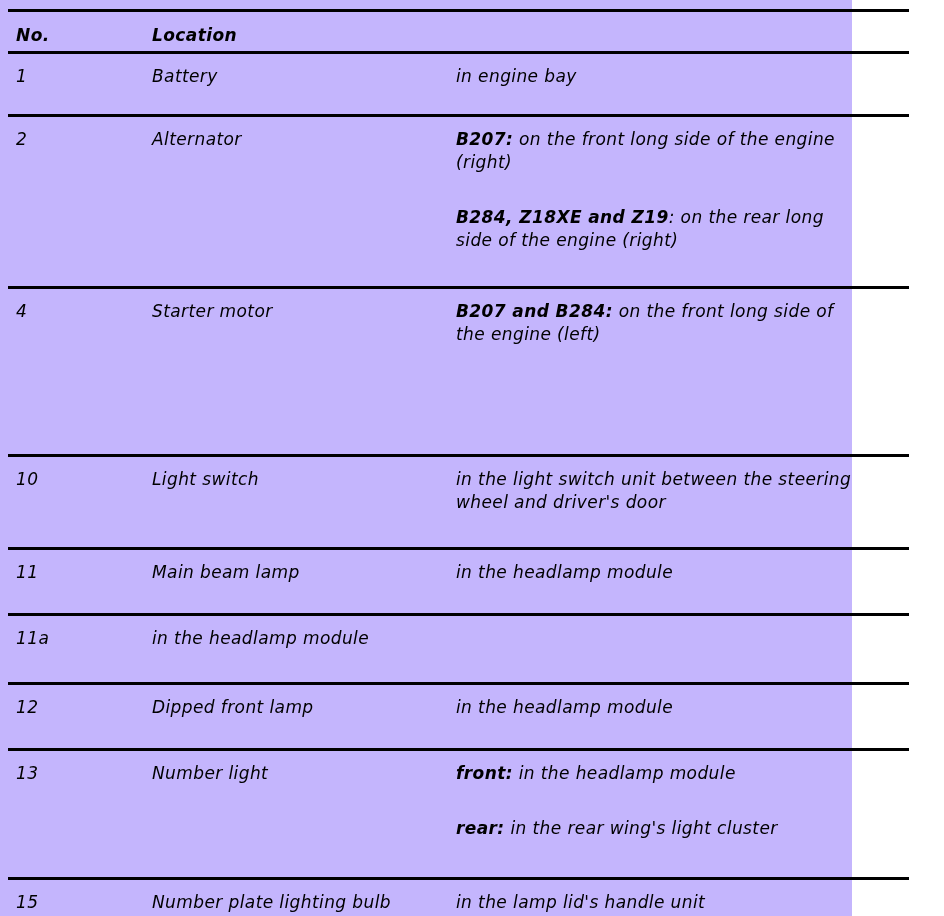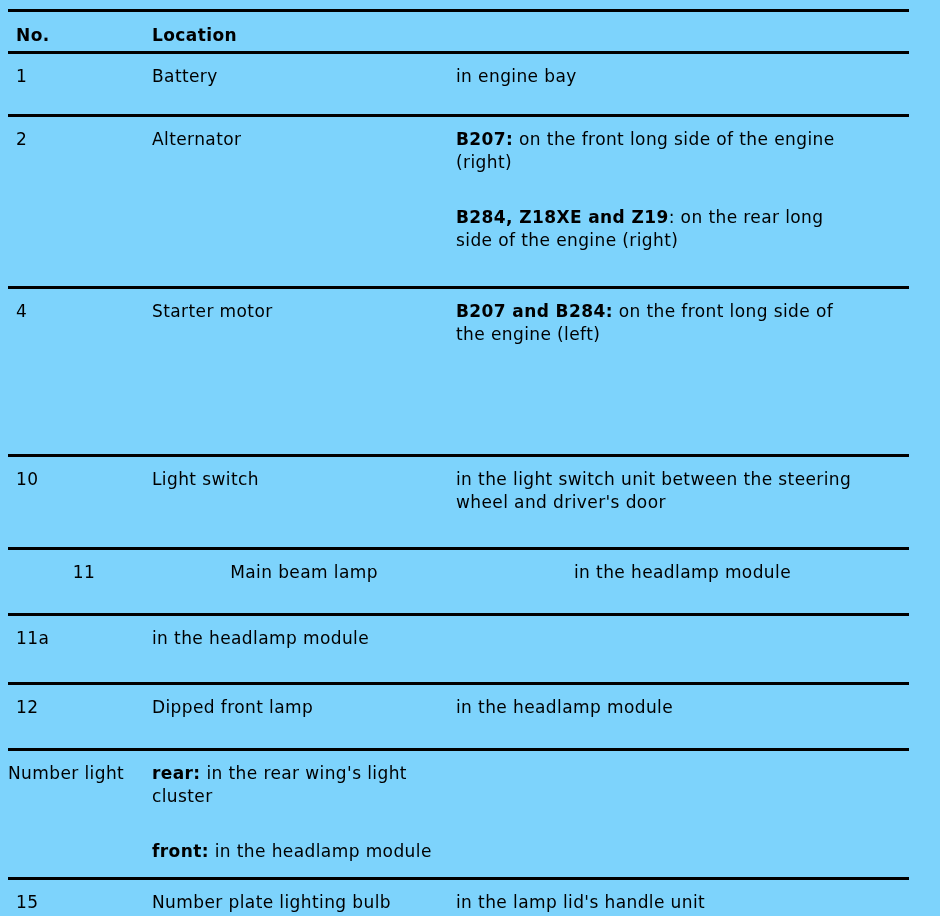--- a/index.html
+++ b/index.html
@@ -9,23 +9,24 @@
     background: #ffffff;
     color: #000000;
     font-family: "DejaVu Sans", sans-serif;
     font-size: 17px;
     line-height: 23px;
     letter-spacing: 0.4px;
     overflow: hidden;
   }
   .page {
     position: relative;
-    width: 940px;
+    width: 852px;
     height: 916px;
-    background: #7dd3fc;
+    background: #c4b5fd;
+    font-style: italic;
   }
   .tbl {
     position: absolute;
     left: 8px;
     top: 9px;
     width: 901px;
   }
   .row {
     display: grid;
     grid-template-columns: 144px 304px 1fr;
@@ -90,45 +91,46 @@
         </div>
   </div>
       <div class="row" style="height: 93px;">
     <div class="c1 no">10</div>
     <div class="c2 name">Light switch</div>
     <div class="c3 loc">
           <p class="para">in the light switch unit between the steering
 wheel and driver's door</p>
         </div>
   </div>
-      <div class="row" style="height: 66px; text-align: center;">
+      <div class="row" style="height: 66px;">
     <div class="c1 no">11</div>
     <div class="c2 name">Main beam lamp</div>
     <div class="c3 loc">
           <p class="para">in the headlamp module</p>
         </div>
   </div>
       <div class="row" style="height: 69px;">
     <div class="c1 no">11a</div>
     <div class="c3 loc">
           <p class="para">in the headlamp module</p>
         </div>
   </div>
       <div class="row" style="height: 66px;">
     <div class="c1 no">12</div>
     <div class="c2 name">Dipped front lamp</div>
     <div class="c3 loc">
           <p class="para">in the headlamp module</p>
         </div>
   </div>
       <div class="row" style="height: 129px;">
+    <div class="c1 no">13</div>
     <div class="c2 name">Number light</div>
     <div class="c3 loc">
+          <p class="para"><strong>front:</strong> in the headlamp module</p>
           <p class="para"><strong>rear:</strong> in the rear wing's light cluster</p>
-          <p class="para"><strong>front:</strong> in the headlamp module</p>
         </div>
   </div>
       <div class="row" style="height: 39px;">
     <div class="c1 no">15</div>
     <div class="c2 name">Number plate lighting bulb</div>
     <div class="c3 loc">
           <p class="para">in the lamp lid's handle unit</p>
         </div>
   </div>
     </div>

